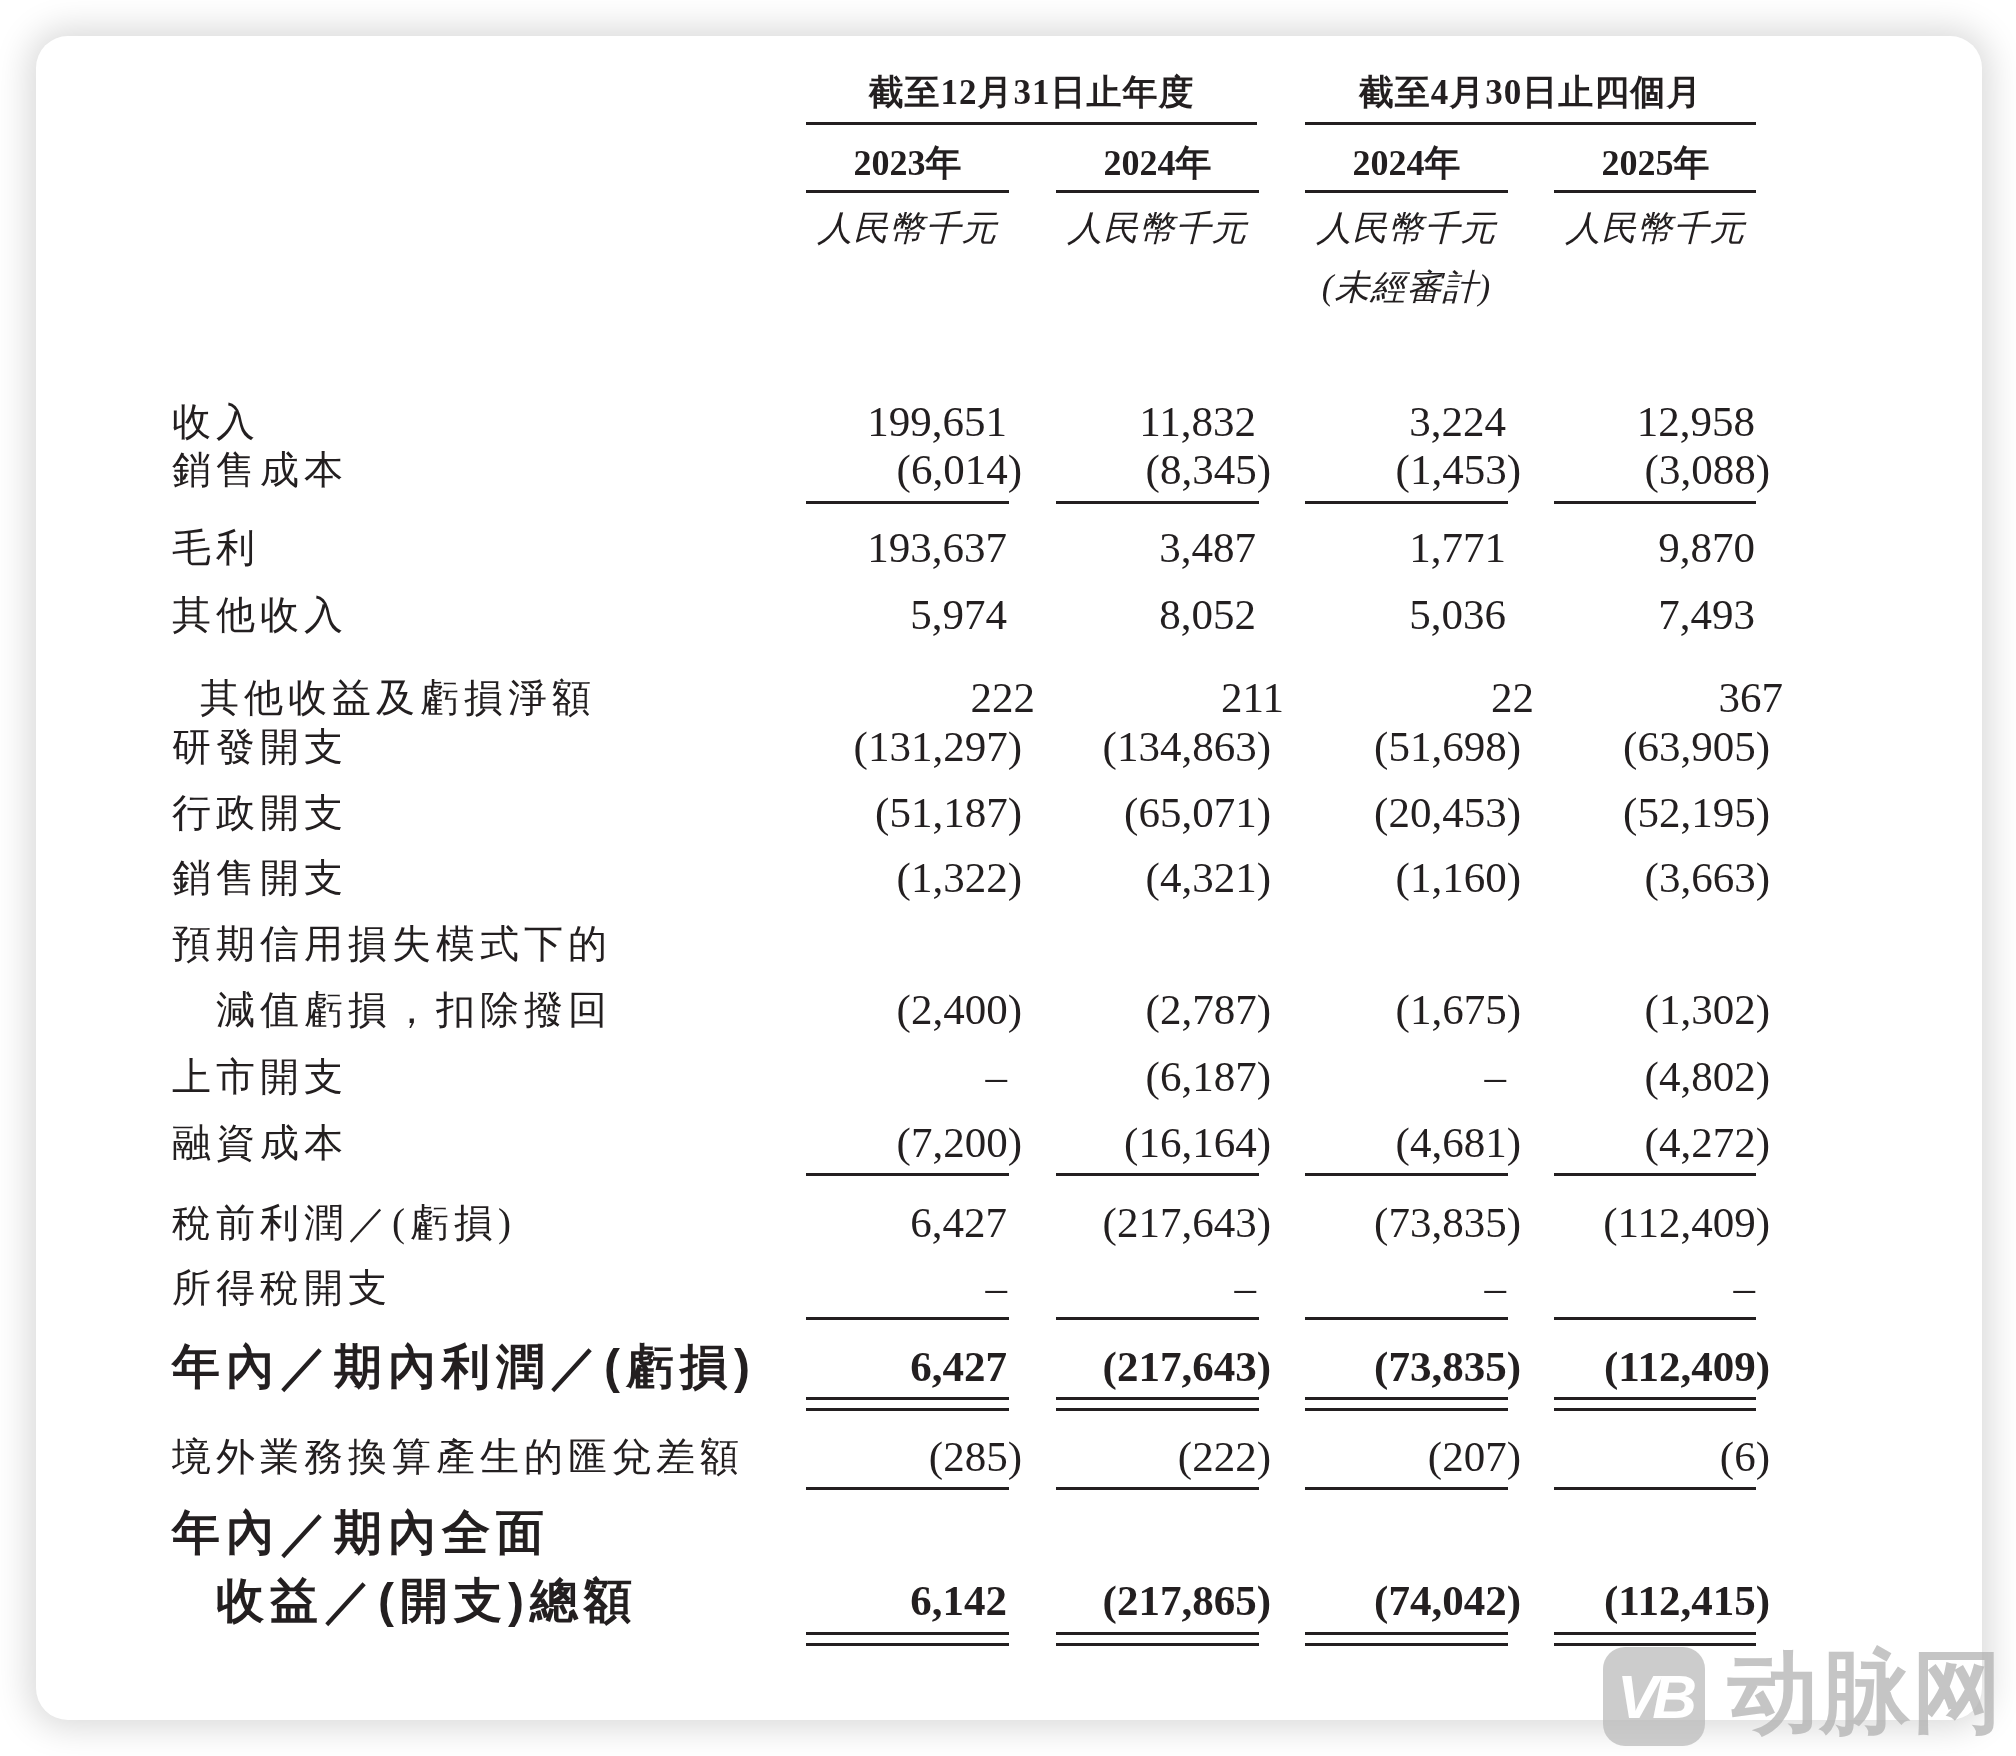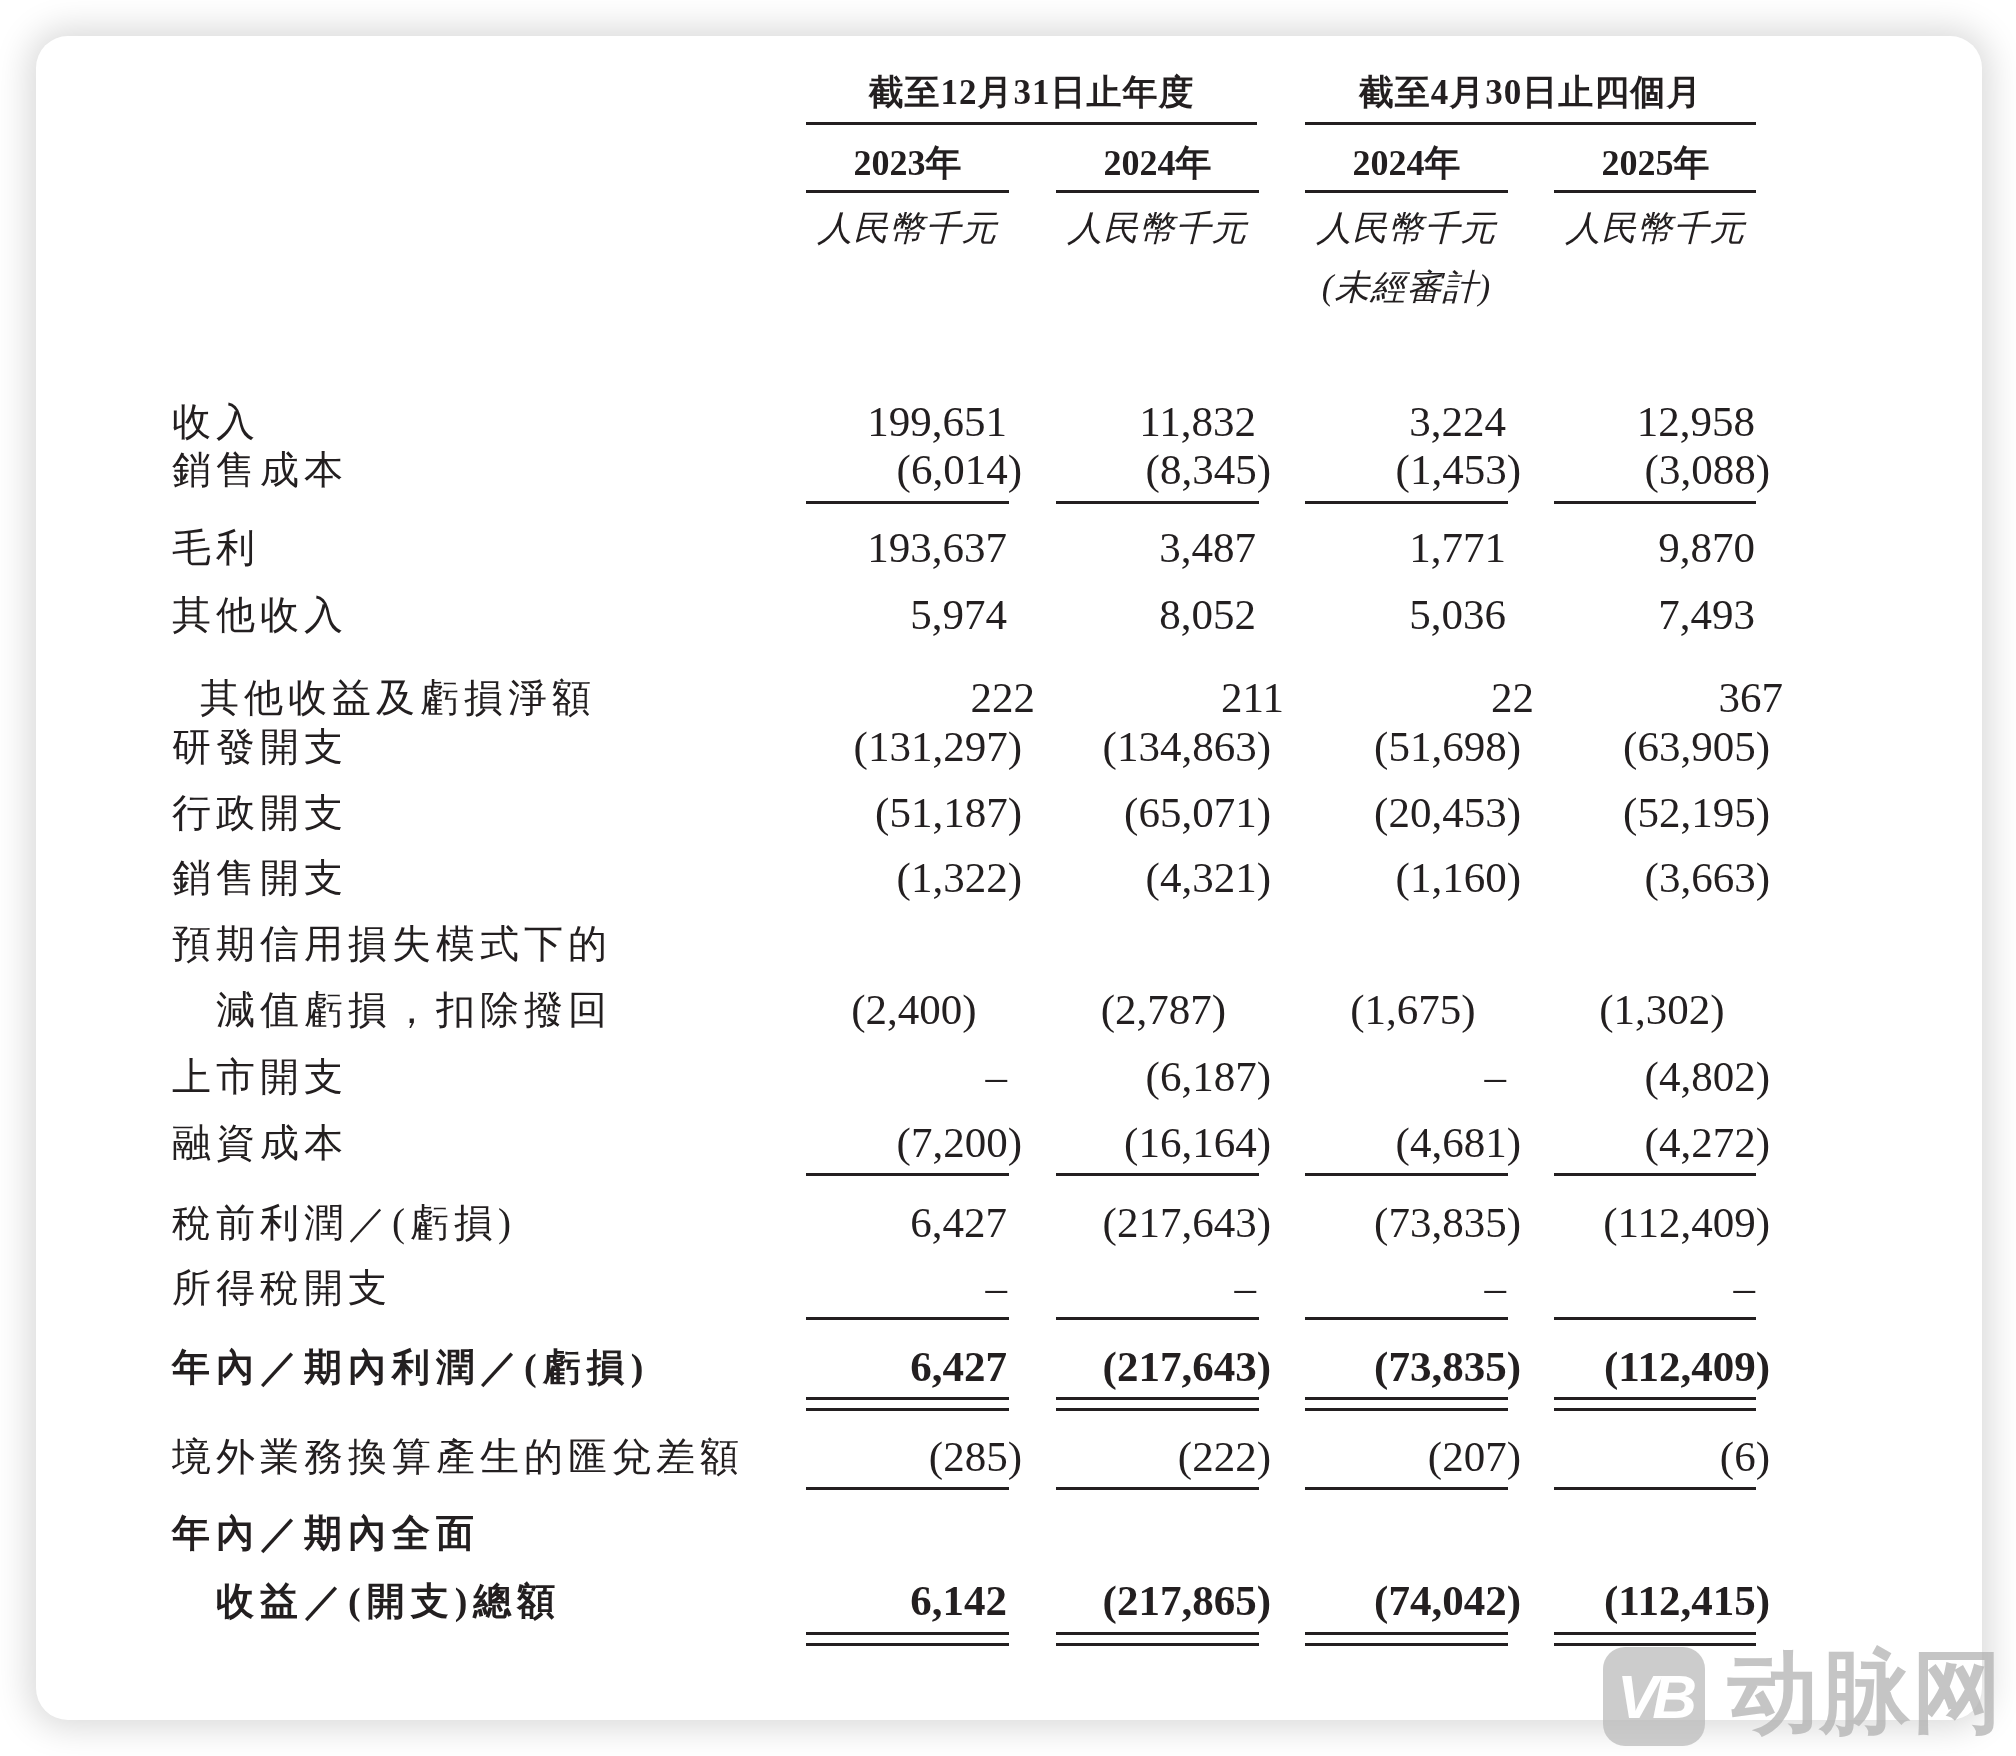--- a/index.html
+++ b/index.html
@@ -33,34 +33,34 @@
   .h0 { left: 806px; } .h1 { left: 1056px; } .h2 { left: 1305px; } .h3 { left: 1554px; }
 
   
   .row { position: absolute; left: 0; width: 2016px; height: 60px; }
   .lbl {
     position: absolute; left: 172px; top: 0; height: 60px; line-height: 60px;
     font-size: 39px; letter-spacing: 5px; white-space: nowrap;
   }
   .lbl.indent { left: 216px; }
   .lbl.bold {
-    font-family: Liberation Serif, serif;
-    font-weight: bold; font-size: 38px; letter-spacing: 6px;
+    font-family: Liberation Sans, sans-serif;
+    font-weight: bold; font-size: 48px; letter-spacing: 6px;
   }
   .num {
     position: absolute; top: 0; height: 60px; line-height: 60px;
     text-align: right; font-size: 43px; box-sizing: border-box; white-space: nowrap;
   }
   .num.np { padding-right: 15px; }
   .num.bold { font-weight: bold; }
   .c0 { left: 806px; width: 216px; }
   .c1 { left: 1056px; width: 215px; }
   .c2 { left: 1305px; width: 216px; }
   .c3 { left: 1554px; width: 216px; }
-  .line2 { top: 66px; text-align: center; }
+  .line2 { top: 66px; }
 
   .s0 { left: 806px; width: 203px; }
   .s1 { left: 1056px; width: 203px; }
   .s2 { left: 1305px; width: 203px; }
   .s3 { left: 1554px; width: 202px; }
 
   
   .wm-logo {
     position: absolute; left: 1603px; top: 1647px; width: 102px; height: 99px;
     border-radius: 22px; background: rgba(185,185,185,0.72);

